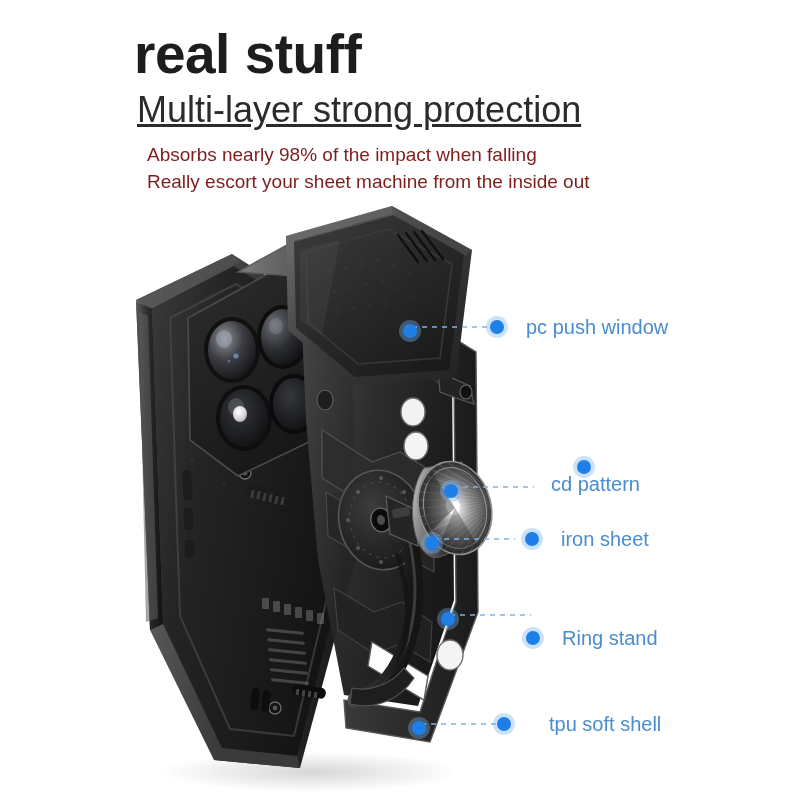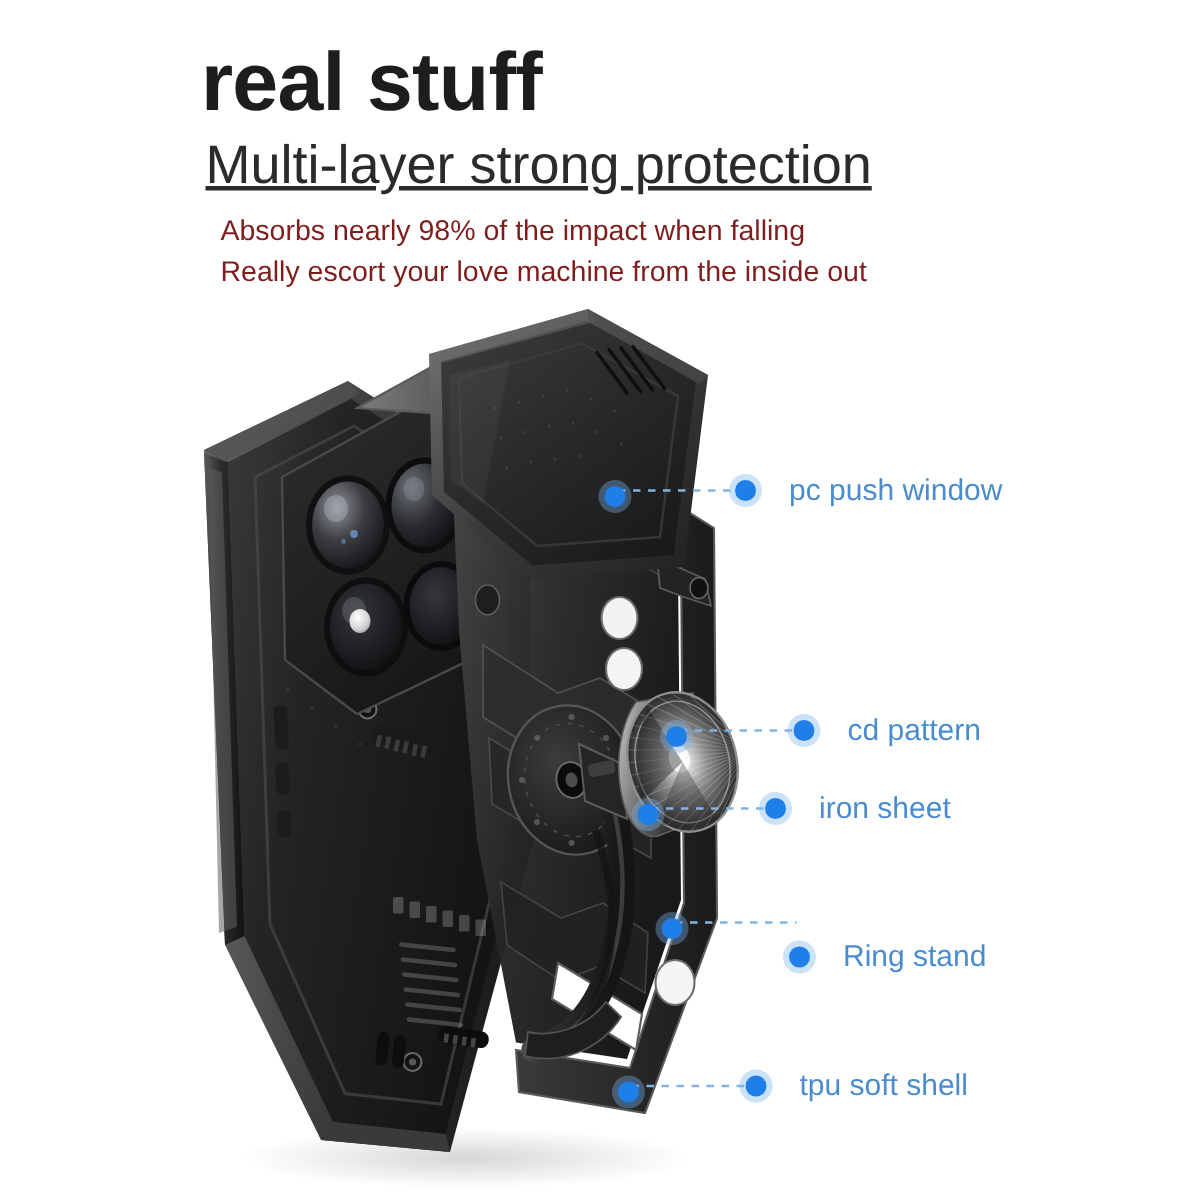--- a/index.html
+++ b/index.html
@@ -88,21 +88,21 @@
 </style>
 </head>
 <body>
 
 <div id="page">
 
   <div class="headline">real stuff</div>
   <div class="subhead">Multi-layer strong protection</div>
   <div class="bodylines">
     <div>Absorbs nearly 98% of the impact when falling</div>
-    <div>Really escort your love machine from the inside out</div>
+    <div>Really escort your sheet machine from the inside out</div>
   </div>
 
   <svg id="product" viewBox="0 0 800 800">
     <defs>
       <linearGradient id="gShellFace" x1="0" y1="0" x2="1" y2="0.4">
         <stop offset="0" stop-color="#3a3a3a"></stop>
         <stop offset="0.35" stop-color="#242424"></stop>
         <stop offset="1" stop-color="#141414"></stop>
       </linearGradient>
       <linearGradient id="gShellEdge" x1="0" y1="0" x2="1" y2="0.2">
@@ -520,33 +520,33 @@
   </div>
   <div class="callout" style="left:412px;top:717px;">
     <div class="dot"></div>
   </div>
 
   <div class="callout" style="left:490px;top:316px;">
     <div class="dot"></div>
     <div class="lbl">pc push window</div>
   </div>
 
-  <div class="callout" style="left:529px;top:476px;">
+  <div class="callout" style="left:529px;top:460px;flex-direction:column;">
     <div class="dot"></div>
     <div class="lbl">cd pattern</div>
   </div>
 
-  <div class="callout" style="left:510px;top:528px;justify-content:center;">
+  <div class="callout" style="left:525px;top:528px;justify-content:center;">
     <div class="dot"></div>
     <div class="lbl">iron sheet</div>
   </div>
 
   <div class="callout" style="left:526px;top:627px;">
     <div class="dot"></div>
     <div class="lbl">Ring stand</div>
   </div>
 
-  <div class="callout" style="left:497px;top:713px;">
+  <div class="callout" style="left:497px;top:713px;gap:16px;">
     <div class="dot"></div>
     <div class="lbl">tpu soft shell</div>
   </div>
 
 </div>
 
 </body></html>

